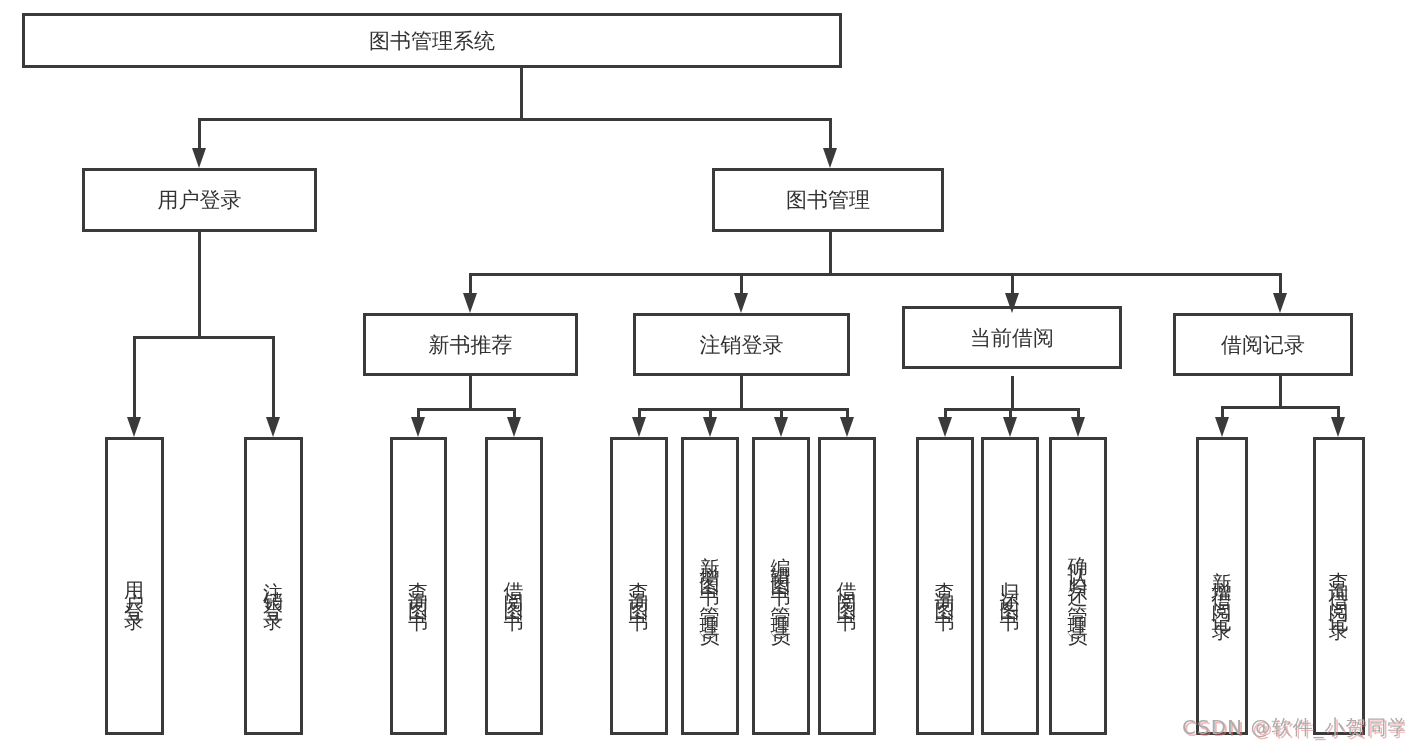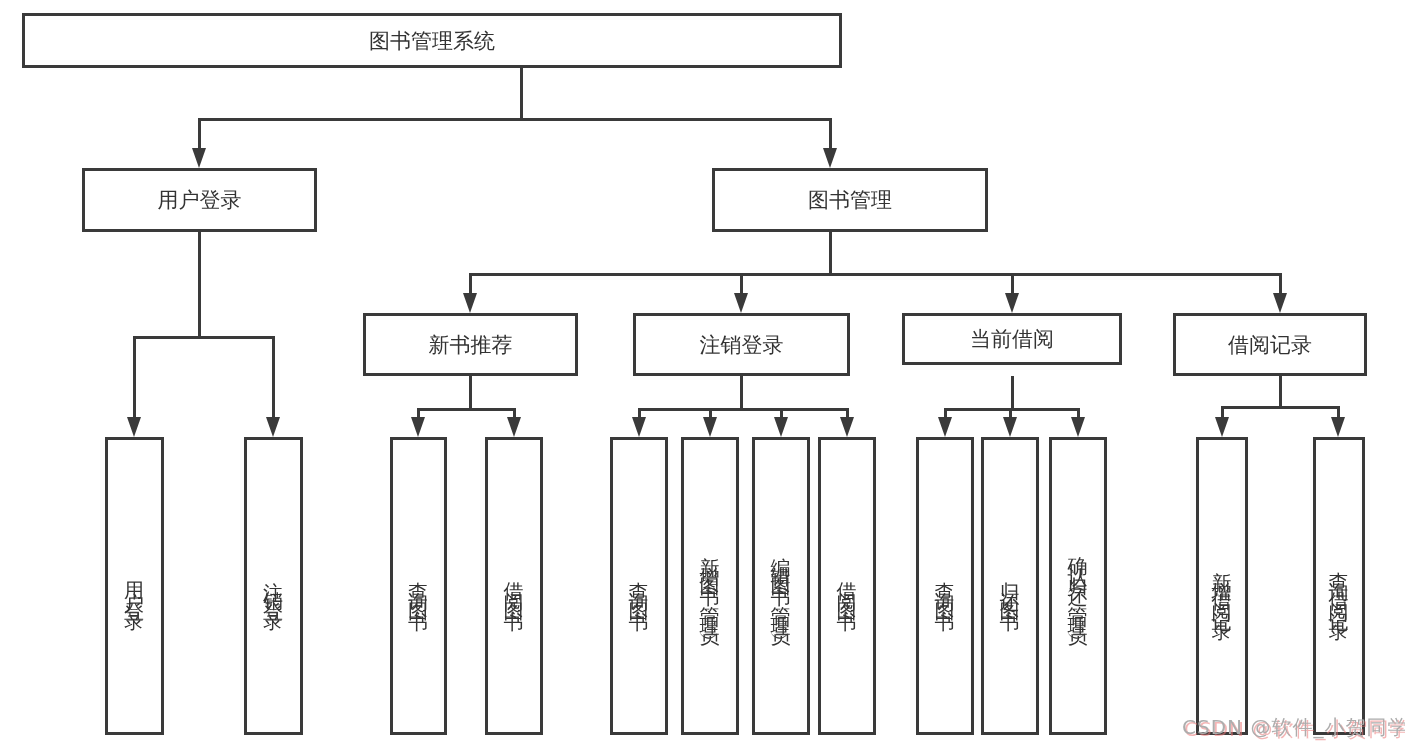--- a/index.html
+++ b/index.html
@@ -35,34 +35,34 @@
 
 <div class="stage">
 
   <div class="box" style="left:22px;top:13px;width:820px;height:55px">
     <span>图书管理系统</span>
   </div>
 
   <div class="box" style="left:82px;top:168px;width:235px;height:64px">
     <span>用户登录</span>
   </div>
-  <div class="box" style="left:712px;top:168px;width:276px;height:64px">
+  <div class="box" style="left:712px;top:168px;width:232px;height:64px">
     <span>图书管理</span>
   </div>
 
   <div class="box" style="left:363px;top:313px;width:215px;height:63px">
     <span>新书推荐</span>
   </div>
   <div class="box" style="left:633px;top:313px;width:217px;height:63px">
     <span>注销登录</span>
   </div>
-  <div class="box" style="left:902px;top:313px;width:220px;height:52px">
+  <div class="box" style="left:902px;top:306px;width:220px;height:63px">
     <span>当前借阅</span>
   </div>
-  <div class="box" style="left:1173px;top:313px;width:194px;height:63px">
+  <div class="box" style="left:1173px;top:313px;width:180px;height:63px">
     <span>借阅记录</span>
   </div>
 
   <div class="box leaf" style="left:105px;width:59px">
     <span class="vtext">用户登录</span>
   </div>
   <div class="box leaf" style="left:244px;width:59px">
     <span class="vtext">注销登录</span>
   </div>
 

